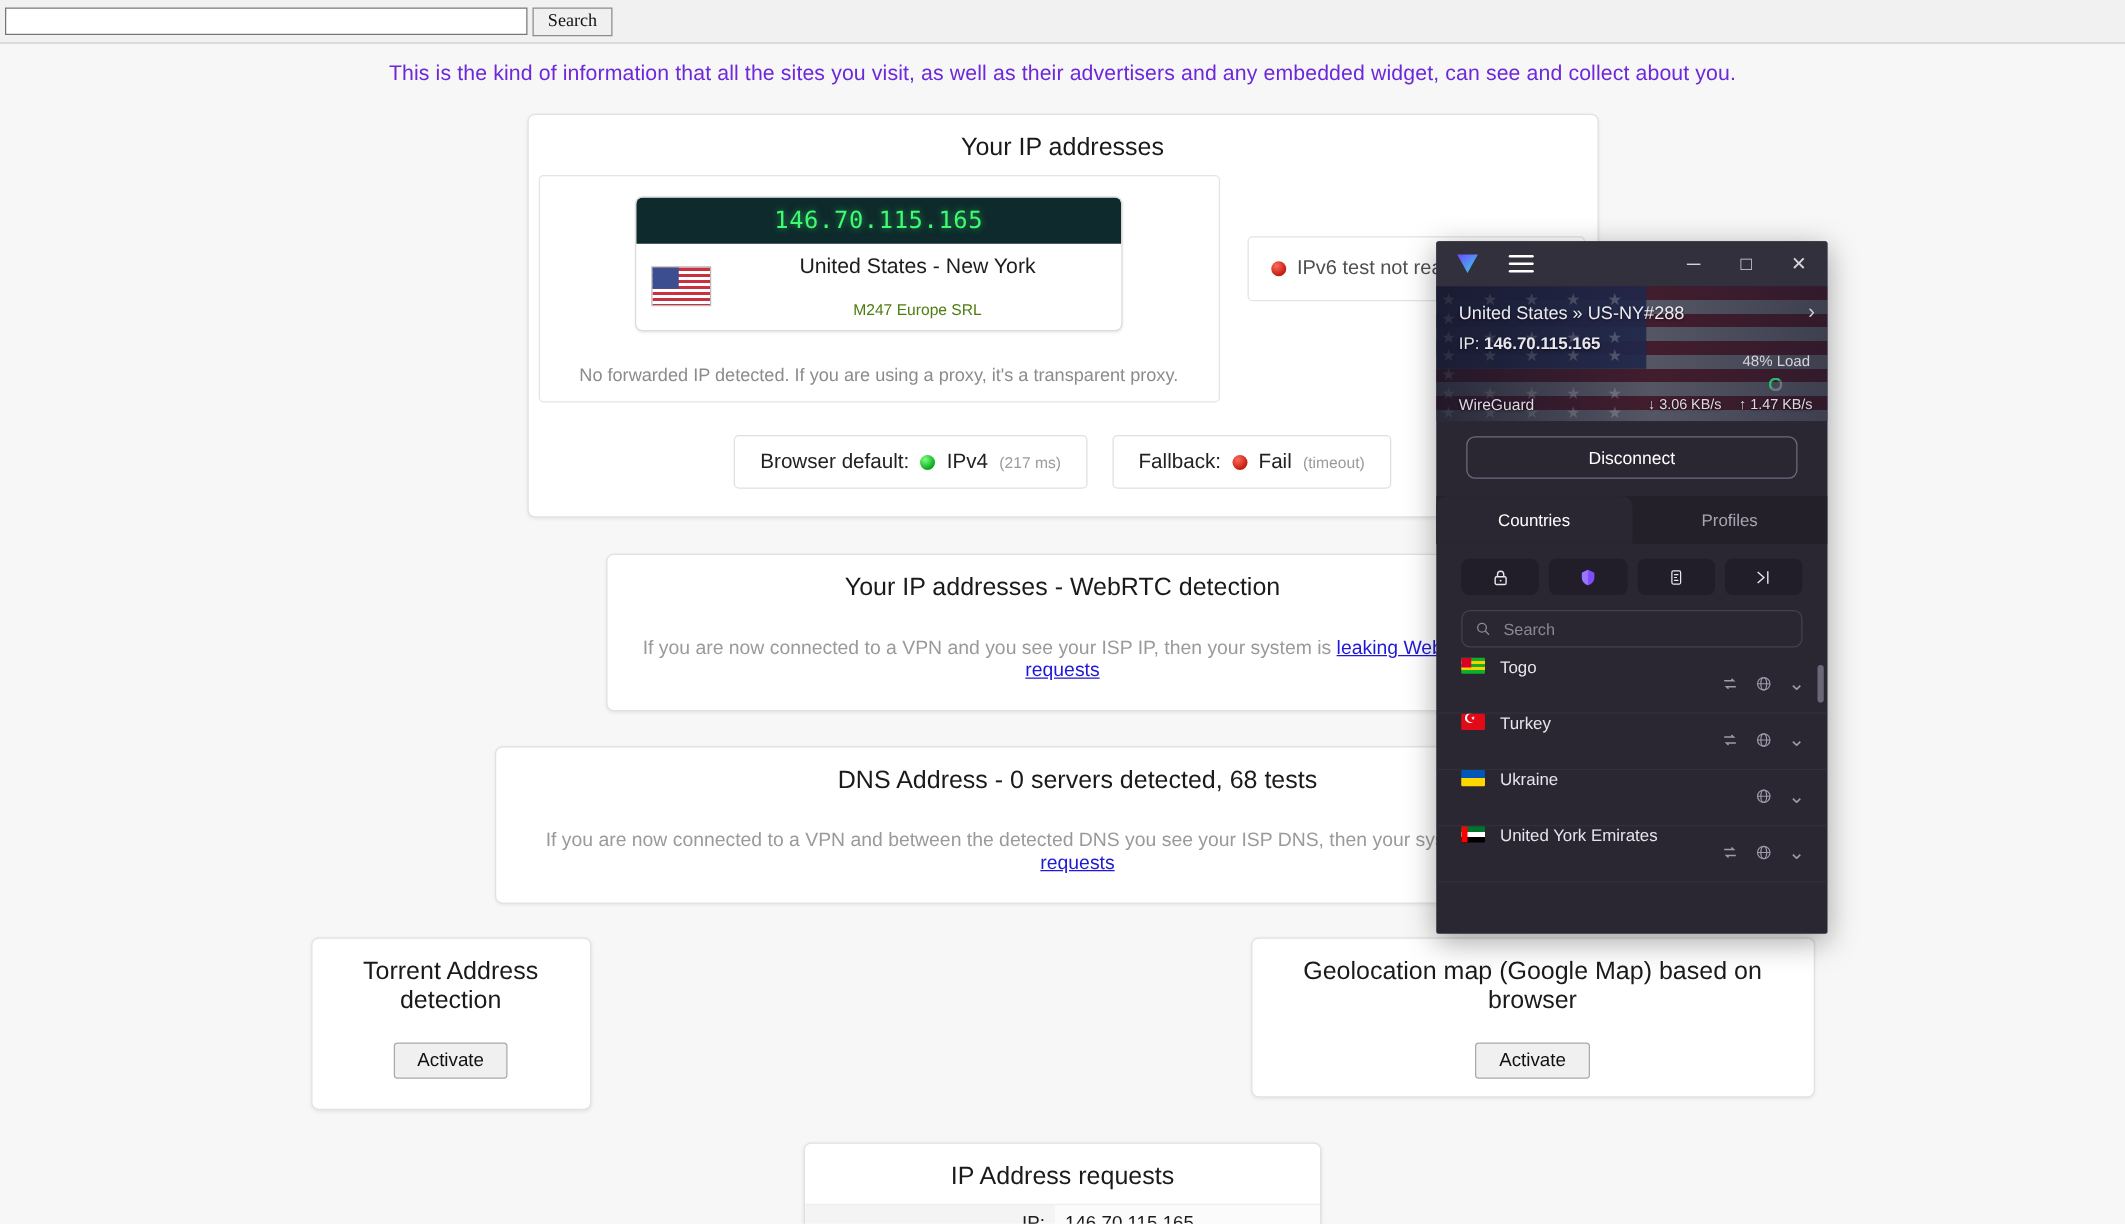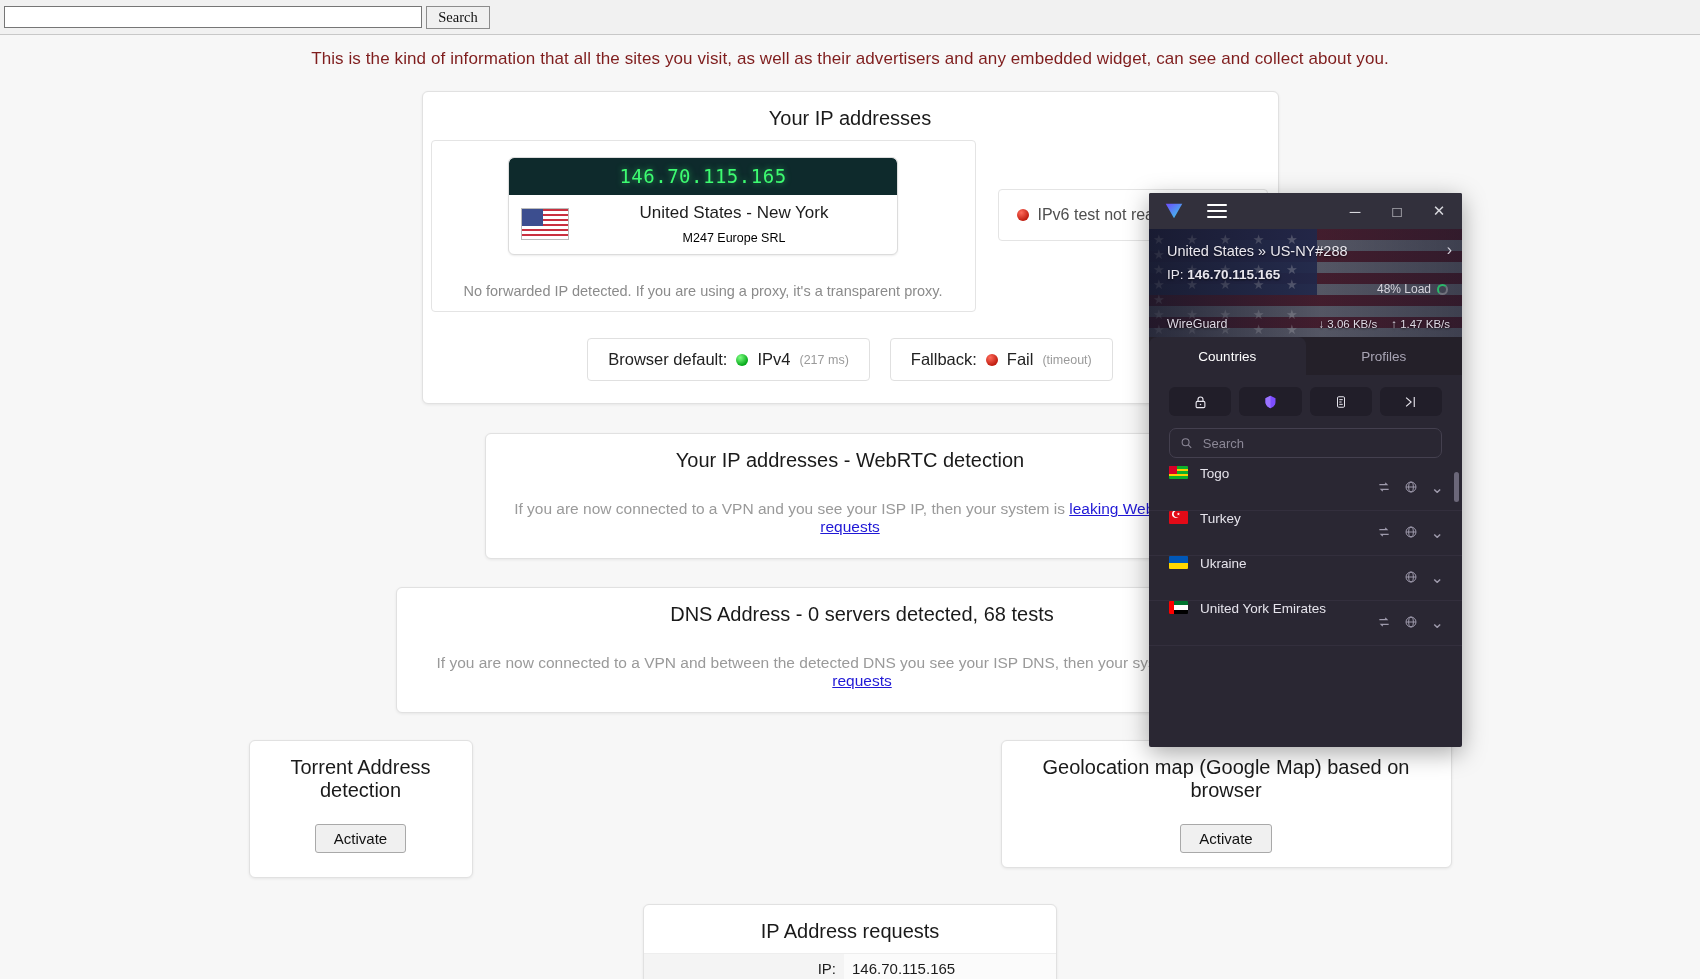--- a/index.html
+++ b/index.html
@@ -47,21 +47,21 @@
   .page {
     position: relative;
     width: 1700px;
     height: 944px;
     background: #f7f7f7;
     padding-top: 14px;
   }
 
   .intro {
     text-align: center;
-    color: #7f1d1d;
+    color: #6d28d9;
     font-size: 17px;
     margin: 0 0 22px 0;
     letter-spacing: 0.1px;
   }
 
   .card {
     background: #fff;
     border: 1px solid #e1e1e1;
     border-radius: 6px;
     box-shadow: 0 1px 3px rgba(0,0,0,0.07);
@@ -138,22 +138,22 @@
     background: #3c4e8f;
   }
   .led-text { flex: 1; text-align: center; }
   .led-country {
     font-size: 17px;
     color: #1d1d1d;
     line-height: 1.25;
   }
   .led-isp {
     font-size: 12.5px;
-    color: #000000;
-    margin-top: 8px;
+    color: #4d7c0f;
+    margin-top: 18px;
   }
   .ip-note {
     text-align: center;
     color: #8b8b8b;
     font-size: 14.5px;
     margin-top: 28px;
   }
   .ipv6-box {
     border: 1px solid #e4e4e4;
     border-radius: 4px;
@@ -377,20 +377,21 @@
   }
   .hero-ip b { font-weight: bold; }
   .hero-load {
     position: absolute;
     right: 14px; top: 53px;
     font-size: 12px;
     color: #d5d3dc;
     display: flex;
     align-items: center;
     gap: 6px;
+    flex-direction: column;
   }
   .load-ring {
     width: 11px; height: 11px;
     border-radius: 50%;
     border: 2px solid #2bb96a;
     border-right-color: rgba(255,255,255,0.25);
     border-bottom-color: rgba(255,255,255,0.25);
   }
   .hero-bottom {
     position: absolute;
@@ -666,20 +667,23 @@
         <div class="hero-bottom">
           <span>WireGuard</span>
           <span class="hero-speeds">
             <span>↓ 3.06 KB/s</span>
             <span>↑ 1.47 KB/s</span>
           </span>
         </div>
       </div>
     </div>
 
+    <div class="disconnect-wrap">
+      <button class="disconnect-btn">Disconnect</button>
+    </div>
 
     <div class="vpn-tabs" id="vpn-tabs">
         <div class="vpn-tab active">Countries</div>
         <div class="vpn-tab">Profiles</div>
       </div>
 
     <div class="vpn-iconrow">
       <div class="icon-chip">
         <svg width="15" height="16" viewBox="0 0 24 24" fill="none" stroke="#e9e7ef" stroke-width="1.8">
           <rect x="5" y="11" width="14" height="10" rx="2"></rect>

